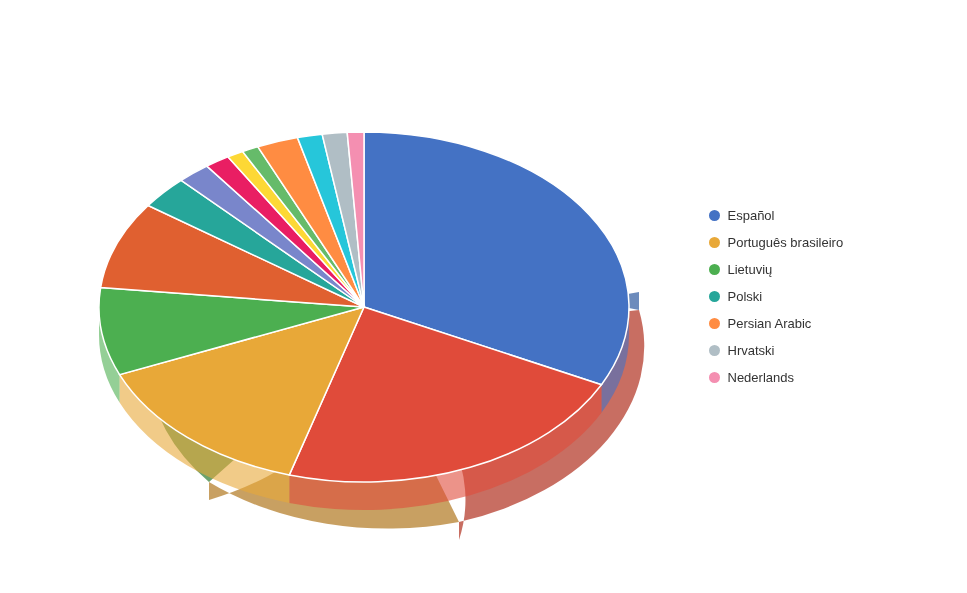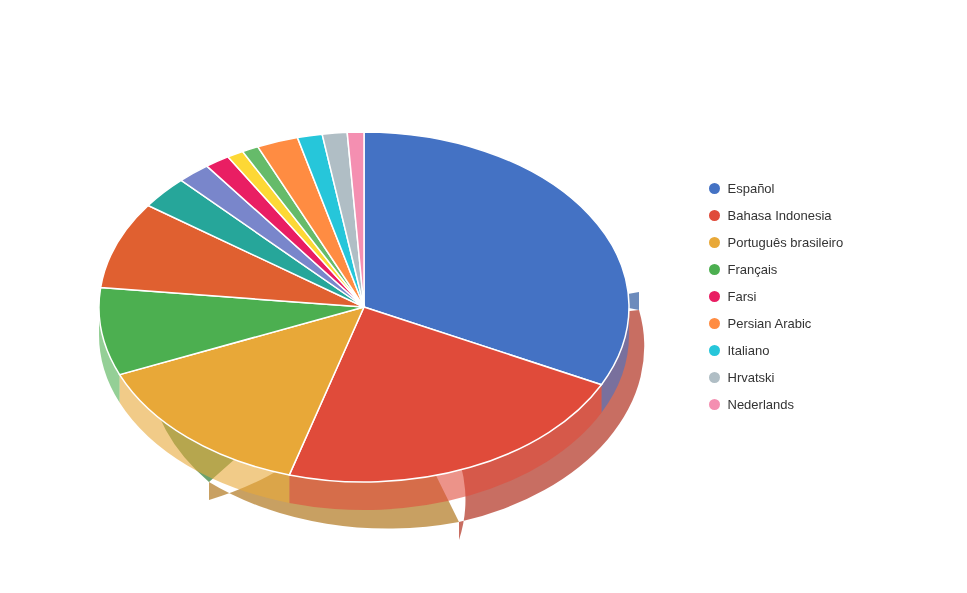--- a/index.html
+++ b/index.html
@@ -89,42 +89,34 @@
         </g>
     </svg>
   </div>
 
   <div class="legend">
   <div class="legend-item">
         <div class="legend-dot" style="background: rgb(68, 114, 196);"></div>
         <span>Español</span>
       </div>
       <div class="legend-item">
-        <div class="legend-dot" style="background: rgb(224, 75, 58);"></div>
-        <span>Bahasa Indonesia</span>
-      </div>
-      <div class="legend-item">
         <div class="legend-dot" style="background: rgb(232, 168, 56);"></div>
         <span>Português brasileiro</span>
       </div>
       <div class="legend-item">
         <div class="legend-dot" style="background: rgb(76, 175, 80);"></div>
-        <span>Français</span>
+        <span>Lietuvių</span>
       </div>
       <div class="legend-item">
-        <div class="legend-dot" style="background: rgb(233, 30, 99);"></div>
-        <span>Farsi</span>
+        <div class="legend-dot" style="background: rgb(38, 166, 154);"></div>
+        <span>Polski</span>
       </div>
       <div class="legend-item">
         <div class="legend-dot" style="background: rgb(255, 140, 66);"></div>
         <span>Persian Arabic</span>
-      </div>
-      <div class="legend-item">
-        <div class="legend-dot" style="background: rgb(38, 198, 218);"></div>
-        <span>Italiano</span>
       </div>
       <div class="legend-item">
         <div class="legend-dot" style="background: rgb(176, 190, 197);"></div>
         <span>Hrvatski</span>
       </div>
       <div class="legend-item">
         <div class="legend-dot" style="background: rgb(244, 143, 177);"></div>
         <span>Nederlands</span>
       </div>
     </div>

